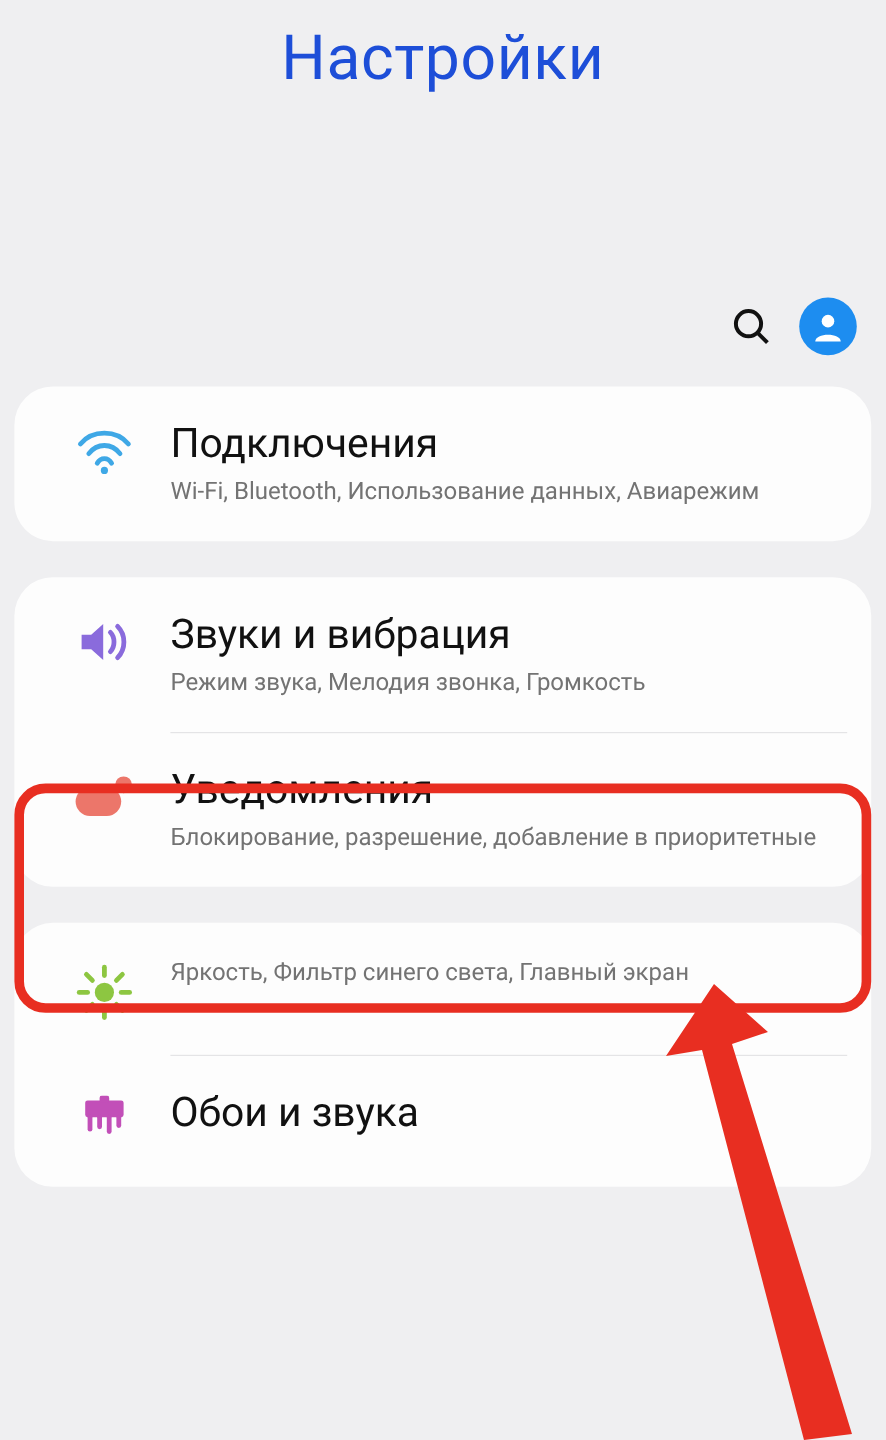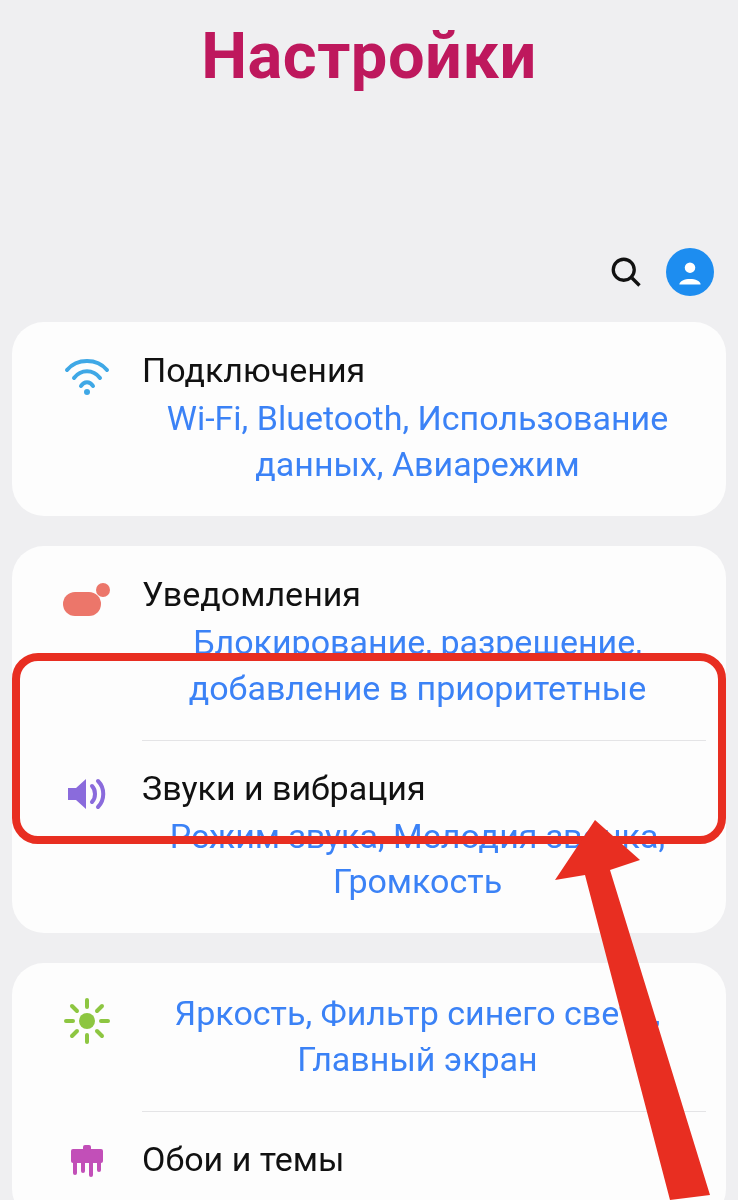--- a/index.html
+++ b/index.html
@@ -9,24 +9,24 @@
     font-family: -apple-system, "Segoe UI", Roboto, Arial, sans-serif;
     color: #1a1a1a;
     overflow: hidden;
   }
   .header {
     width: 100%;
     text-align: center;
     padding-top: 18px;
   }
   .header h1 {
-    font-size: 65px;
-    font-weight: 700;
+    font-size: 52px;
+    font-weight: 400;
     letter-spacing: 0.5px;
-    color: #be185d;
+    color: #1d4ed8;
   }
   .toolbar {
     position: absolute;
     top: 248px;
     right: 24px;
     display: flex;
     align-items: center;
     gap: 22px;
   }
   .search-icon svg { width: 36px; height: 36px; display:block; }
@@ -75,24 +75,23 @@
   }
   .item-icon svg { display: block; }
   .item-text { flex: 1; }
   .item-title {
     font-size: 34px;
     font-weight: 400;
     color: #111;
     margin-bottom: 6px;
   }
   .item-subtitle {
-    font-size: 34px;
-    color: #3b82f6;
+    font-size: 20px;
+    color: #737373;
     line-height: 1.35;
-    text-align: center;
   }
   .highlight-box {
     position: absolute;
     top: 653px;
     left: 12px;
     width: 714px;
     height: 191px;
     border: 8px solid #e82e21;
     border-radius: 26px;
     pointer-events: none;
@@ -147,41 +146,41 @@
         <div class="item-subtitle">Wi-Fi, Bluetooth, Использование данных, Авиарежим</div>
       </div>
     </div>
   </div>
 
   <div class="gap"></div>
 
   <div class="card">
     <div class="item">
       <span class="item-icon">
-        <svg width="52" height="40" viewBox="0 0 52 40">
-          <rect x="2" y="12" width="38" height="24" rx="12" fill="#ec766a"></rect>
-          <circle cx="42" cy="10" r="7" fill="#ec766a"></circle>
-        </svg>
-      </span>
-      <div class="item-text">
-        <div class="item-title">Уведомления</div>
-        <div class="item-subtitle">Блокирование, разрешение, добавление в приоритетные</div>
-      </div>
-    </div>
-    <div class="item">
-      <span class="item-icon">
         <svg width="46" height="40" viewBox="0 0 46 40">
           <path d="M4 14 L12 14 L22 5 L22 35 L12 26 L4 26 Z" fill="#8a6bdc"></path>
           <path d="M28 12 C32 16, 32 24, 28 28" stroke="#8a6bdc" stroke-width="4" fill="none" stroke-linecap="round"></path>
           <path d="M34 7 C41 14, 41 26, 34 33" stroke="#8a6bdc" stroke-width="4" fill="none" stroke-linecap="round"></path>
         </svg>
       </span>
       <div class="item-text">
         <div class="item-title">Звуки и вибрация</div>
         <div class="item-subtitle">Режим звука, Мелодия звонка, Громкость</div>
+      </div>
+    </div>
+    <div class="item">
+      <span class="item-icon">
+        <svg width="52" height="40" viewBox="0 0 52 40">
+          <rect x="2" y="12" width="38" height="24" rx="12" fill="#ec766a"></rect>
+          <circle cx="42" cy="10" r="7" fill="#ec766a"></circle>
+        </svg>
+      </span>
+      <div class="item-text">
+        <div class="item-title">Уведомления</div>
+        <div class="item-subtitle">Блокирование, разрешение, добавление в приоритетные</div>
       </div>
     </div>
   </div>
 
   <div class="gap"></div>
 
   <div class="card">
     <div class="item">
       <span class="item-icon">
         <svg width="48" height="48" viewBox="0 0 48 48">
@@ -209,21 +208,21 @@
           <g stroke="#c24fb8" stroke-width="4" stroke-linecap="round">
             <line x1="10" y1="18" x2="10" y2="28"></line>
             <line x1="18" y1="18" x2="18" y2="26"></line>
             <line x1="26" y1="18" x2="26" y2="30"></line>
             <line x1="34" y1="18" x2="34" y2="25"></line>
           </g>
           <rect x="18" y="0" width="8" height="6" rx="2" fill="#c24fb8"></rect>
         </svg>
       </span>
       <div class="item-text">
-        <div class="item-title">Обои и темы</div>
+        <div class="item-title">Обои и звука</div>
       </div>
     </div>
   </div>
 
 </div>
 
 <div class="highlight-box"></div>
 <svg class="arrow" viewBox="0 0 160 380">
   <polygon points="40,0 0,60 30,55 115,380 155,375 55,50 85,40" fill="#e82e21"></polygon>
 </svg>

